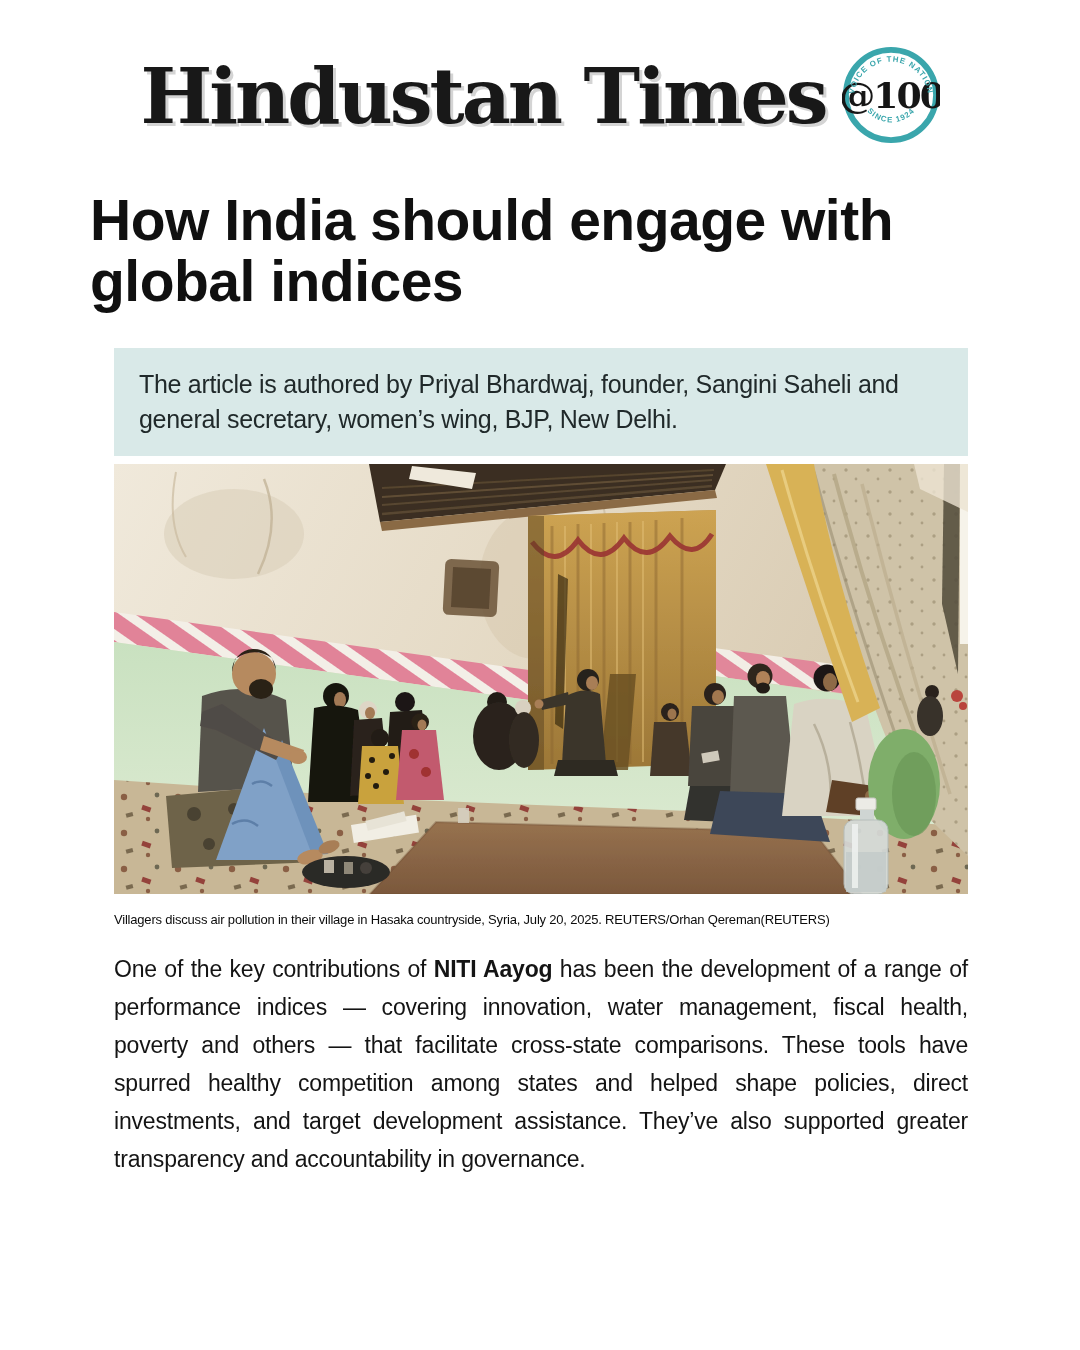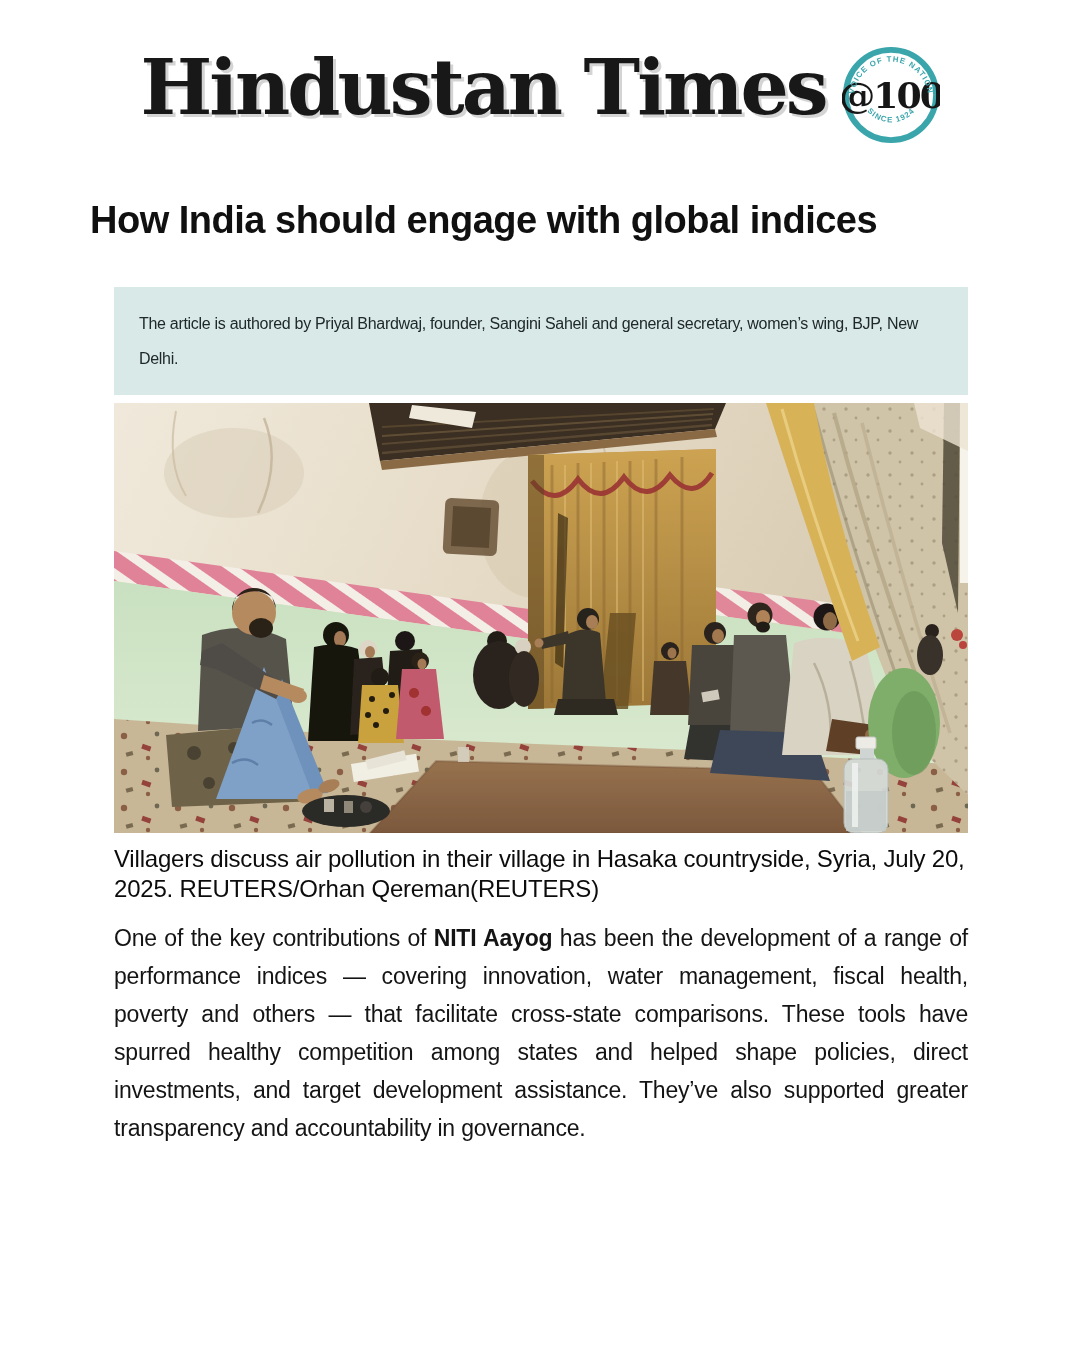--- a/index.html
+++ b/index.html
@@ -1,41 +1,41 @@
 <!DOCTYPE html>
 <html><head>
 <meta charset="utf-8">
 <style>
   html,body { margin:0; padding:0; background:#ffffff; }
   .page { position:relative; width:1080px; height:1350px; background:#ffffff; overflow:hidden;
           font-family:"Liberation Sans", sans-serif; }
 
   
   .masthead { padding-top:50px; display:flex; justify-content:center; }
-  .logo { display:flex; gap:12px; text-decoration:none; cursor:pointer; }
+  .logo { display:flex; align-items:center; gap:12px; text-decoration:none; cursor:pointer; }
   .wordmark { font-family:"DejaVu Serif", serif; font-weight:bold; font-size:76px; line-height:1;
               color:#181818; letter-spacing:-3px; text-shadow:3px 3px 0 rgba(60,60,60,0.22); }
   .badge { width:98px; height:98px; margin-left:4px; margin-top:-4px; }
   .badge-num { font-family:"DejaVu Serif", serif; font-weight:bold; font-size:37px; fill:#161616; letter-spacing:-2px; }
   .badge-arc { font-size:8px; fill:#3aa6ac; font-weight:bold; letter-spacing:1.1px;
                font-family:"Liberation Sans", sans-serif; }
 
   
-  h1 { margin:46px 0 0 90px; width:910px; font-size:38px; line-height:61px;
+  h1 { margin:46px 0 0 90px; width:910px; font-size:57px; line-height:61px;
        font-weight:700; color:#101010; letter-spacing:-0.5px; }
 
   
   .author-box { margin:36px 0 0 114px; width:854px; box-sizing:border-box;
                 background:#d9e9e8; padding:19px 25px; }
-  .author-box p { margin:0; font-size:16px; line-height:35px; color:#20292a; letter-spacing:-0.3px; }
+  .author-box p { margin:0; font-size:25px; line-height:35px; color:#20292a; letter-spacing:-0.3px; }
 
   
   figure { margin:8px 0 0 114px; width:854px; padding:0; }
   .photo { display:block; width:854px; height:430px; background:#e4d9c4; }
-  figcaption { margin-top:11px; font-size:24px; line-height:30px; color:#0c0c0c; letter-spacing:-0.2px; }
+  figcaption { margin-top:11px; font-size:13px; line-height:30px; color:#0c0c0c; letter-spacing:-0.2px; }
 
   
   .body-text { margin:15px 0 0 114px; width:854px; font-size:23px; line-height:38px;
                color:#141414; text-align:justify; letter-spacing:-0.2px; }
   .body-text strong { font-weight:bold; }
 </style>
 </head>
 <body>
 
 <div class="page">

